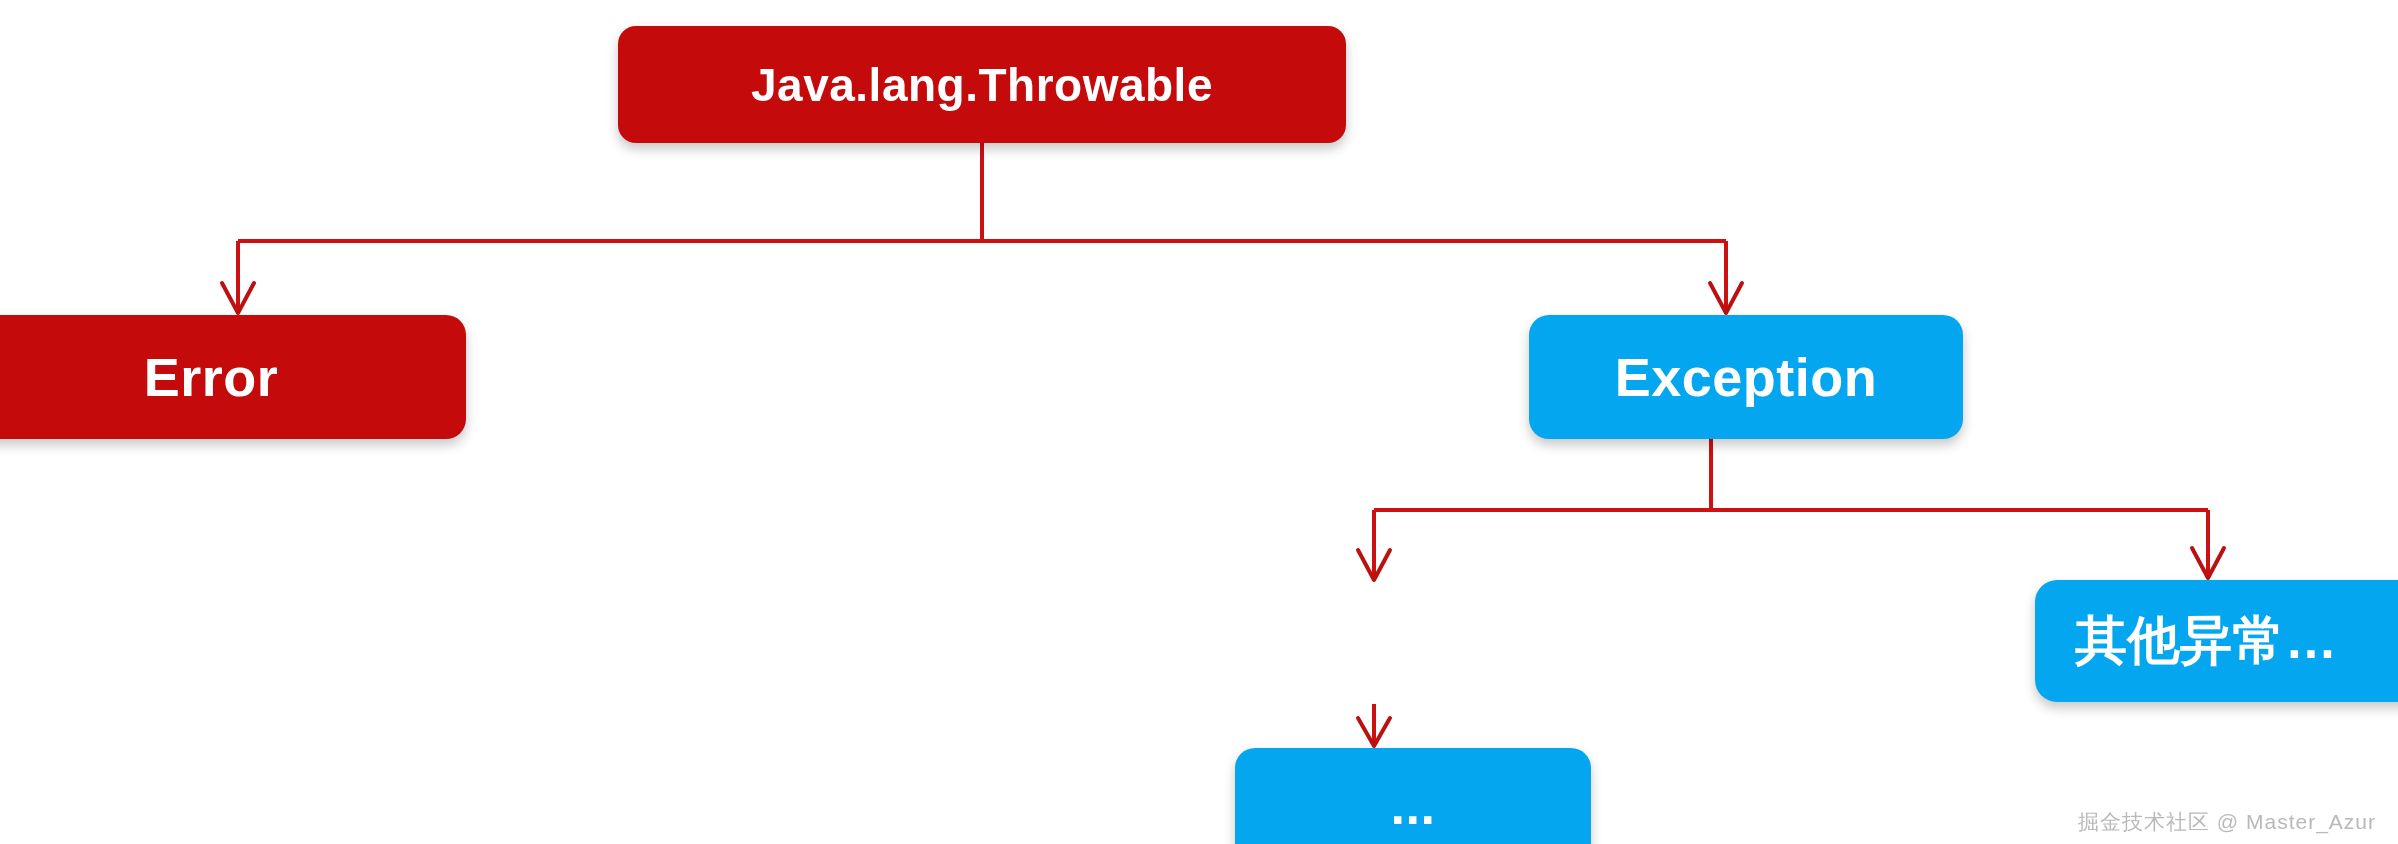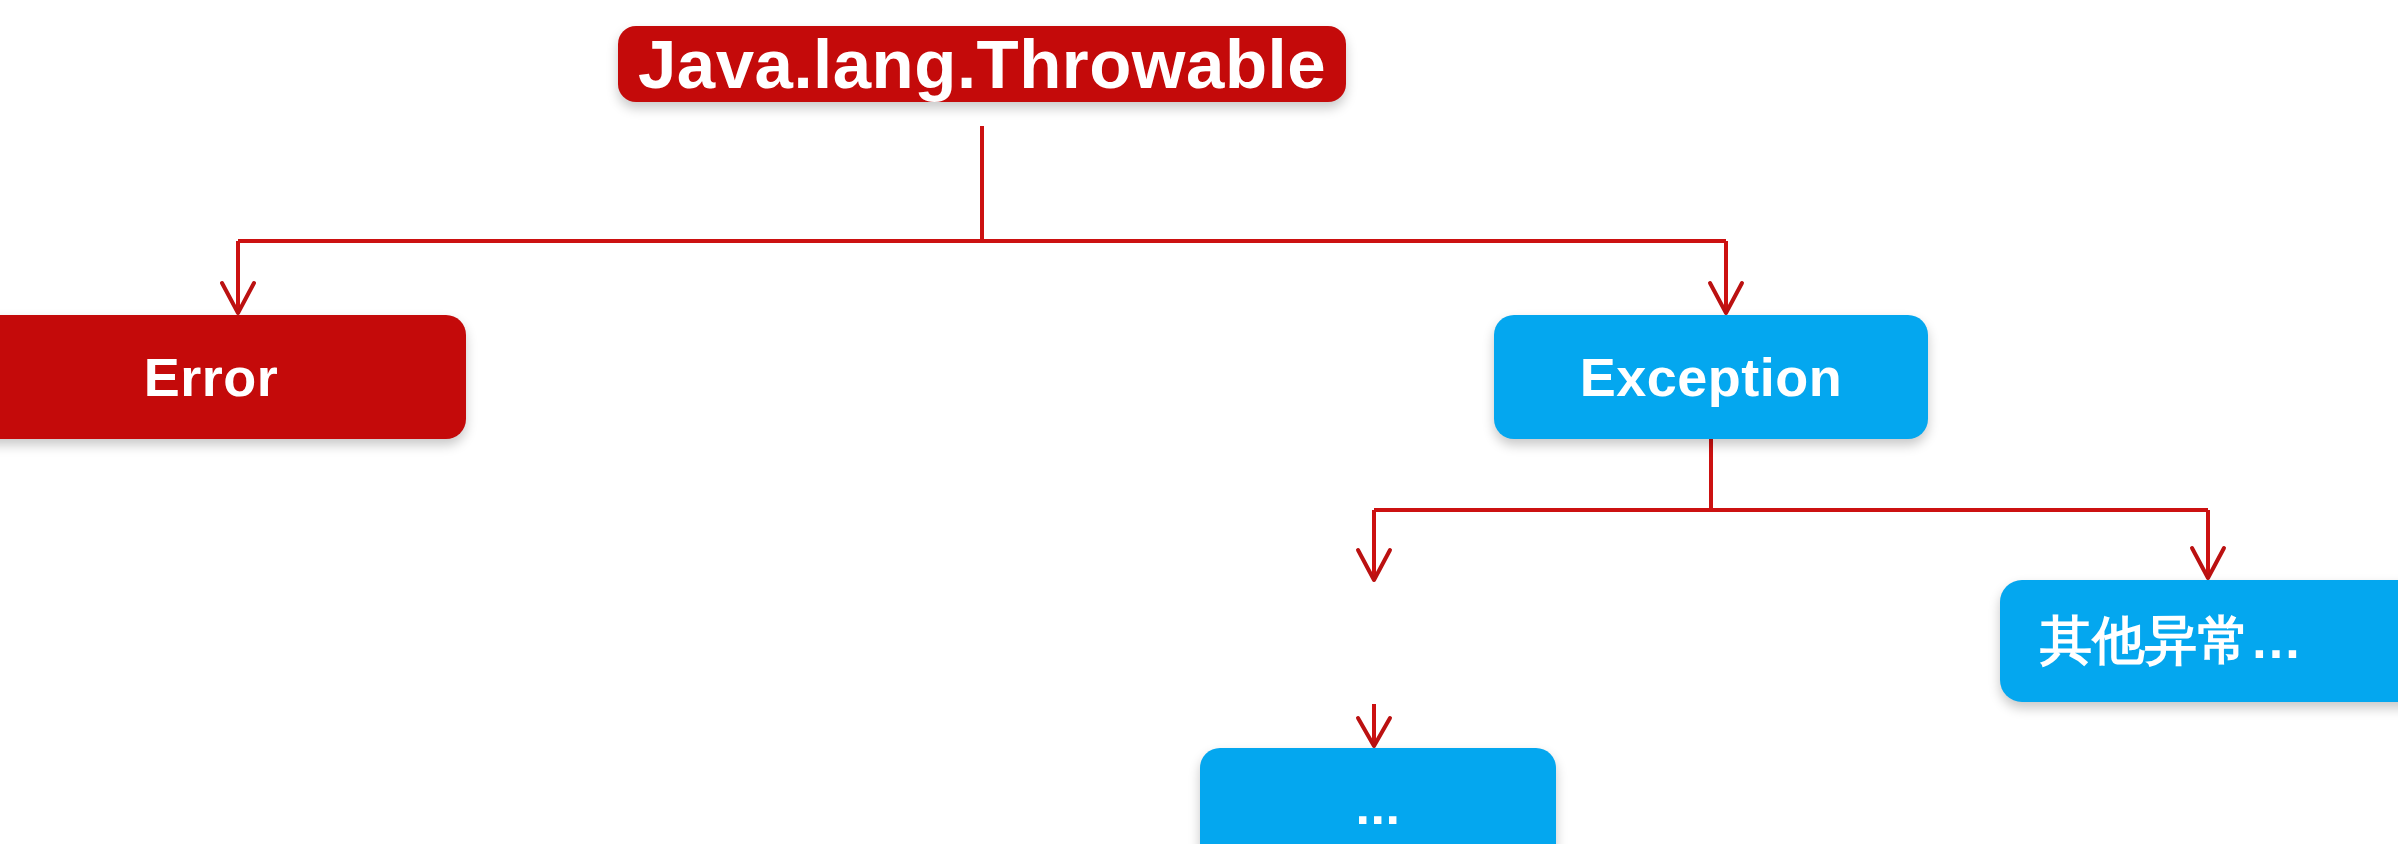--- a/index.html
+++ b/index.html
@@ -37,28 +37,29 @@
     letter-spacing: 0.5px;
     text-align: center;
     box-shadow: 0 6px 12px rgba(0,0,0,0.22);
     white-space: nowrap;
   }
   .node.red {
     background: #c40a0a;
   }
   .node.blue {
     background: #04a7ef;
+    margin-left: 35px;
   }
   
   #node-throwable {
     left: 618px;
     top: 26px;
     width: 728px;
-    height: 76px;
-    font-size: 69px;
+    height: 117px;
+    font-size: 46px;
   }
   
   #node-error {
     left: -44px;
     top: 315px;
     width: 510px;
     height: 124px;
     font-size: 54px;
     border-radius: 20px;
   }
@@ -143,14 +144,15 @@
 
   <div class="node red" id="node-error">Error</div>
 
   <div class="node blue" id="node-exception">Exception</div>
 
 
   <div class="node blue" id="node-other">其他异常…</div>
 
   <div class="node blue" id="node-ellipsis">...</div>
 
+  <div id="watermark">掘金技术社区 @ Master_Azur</div>
 
 </div>
 
 </body></html>

